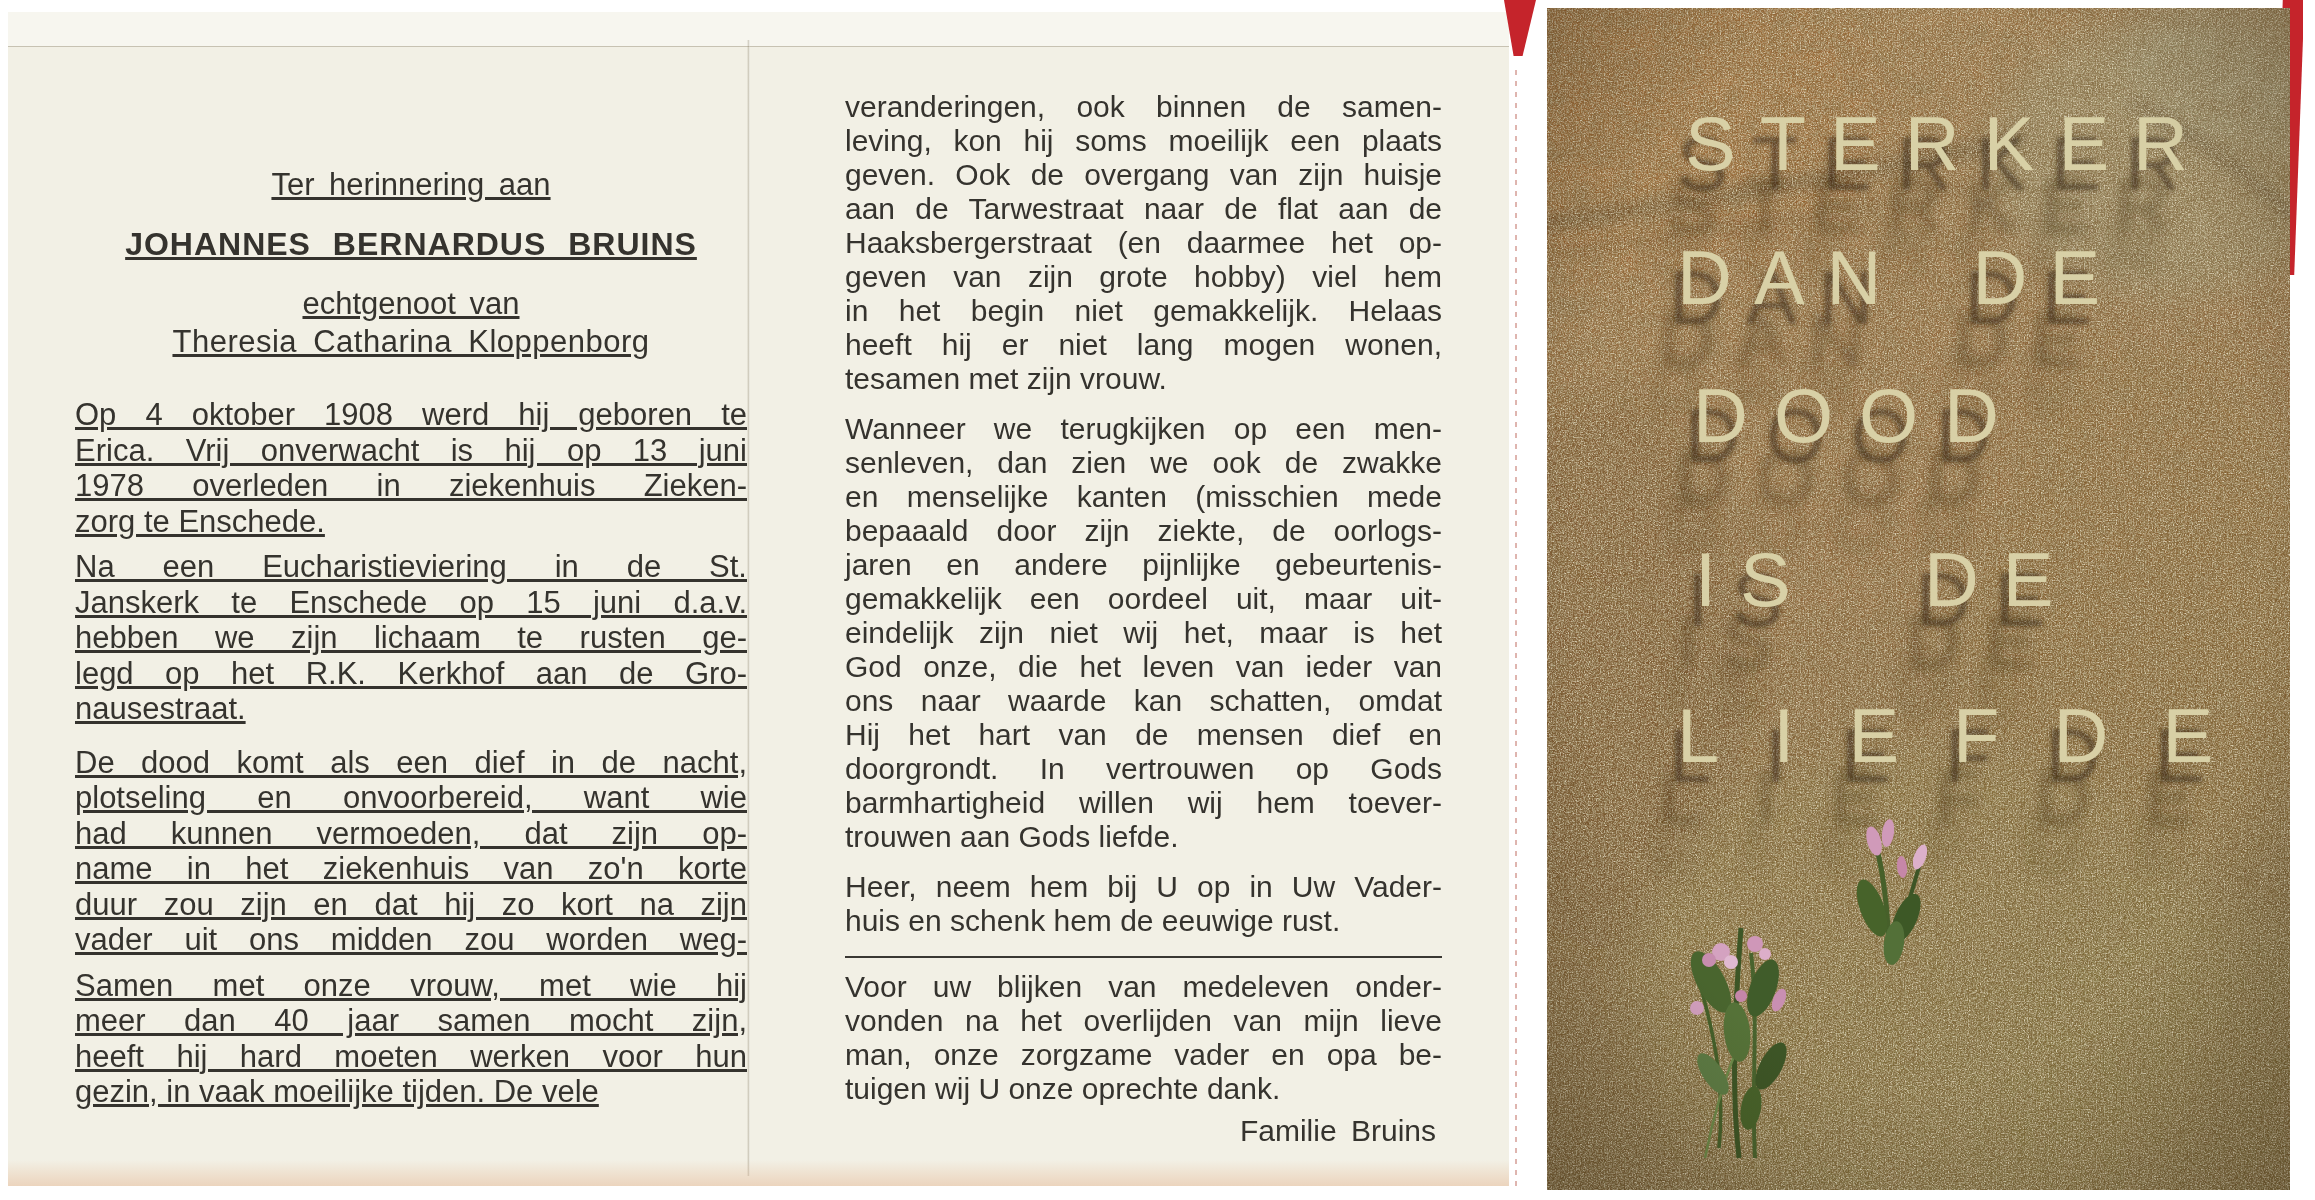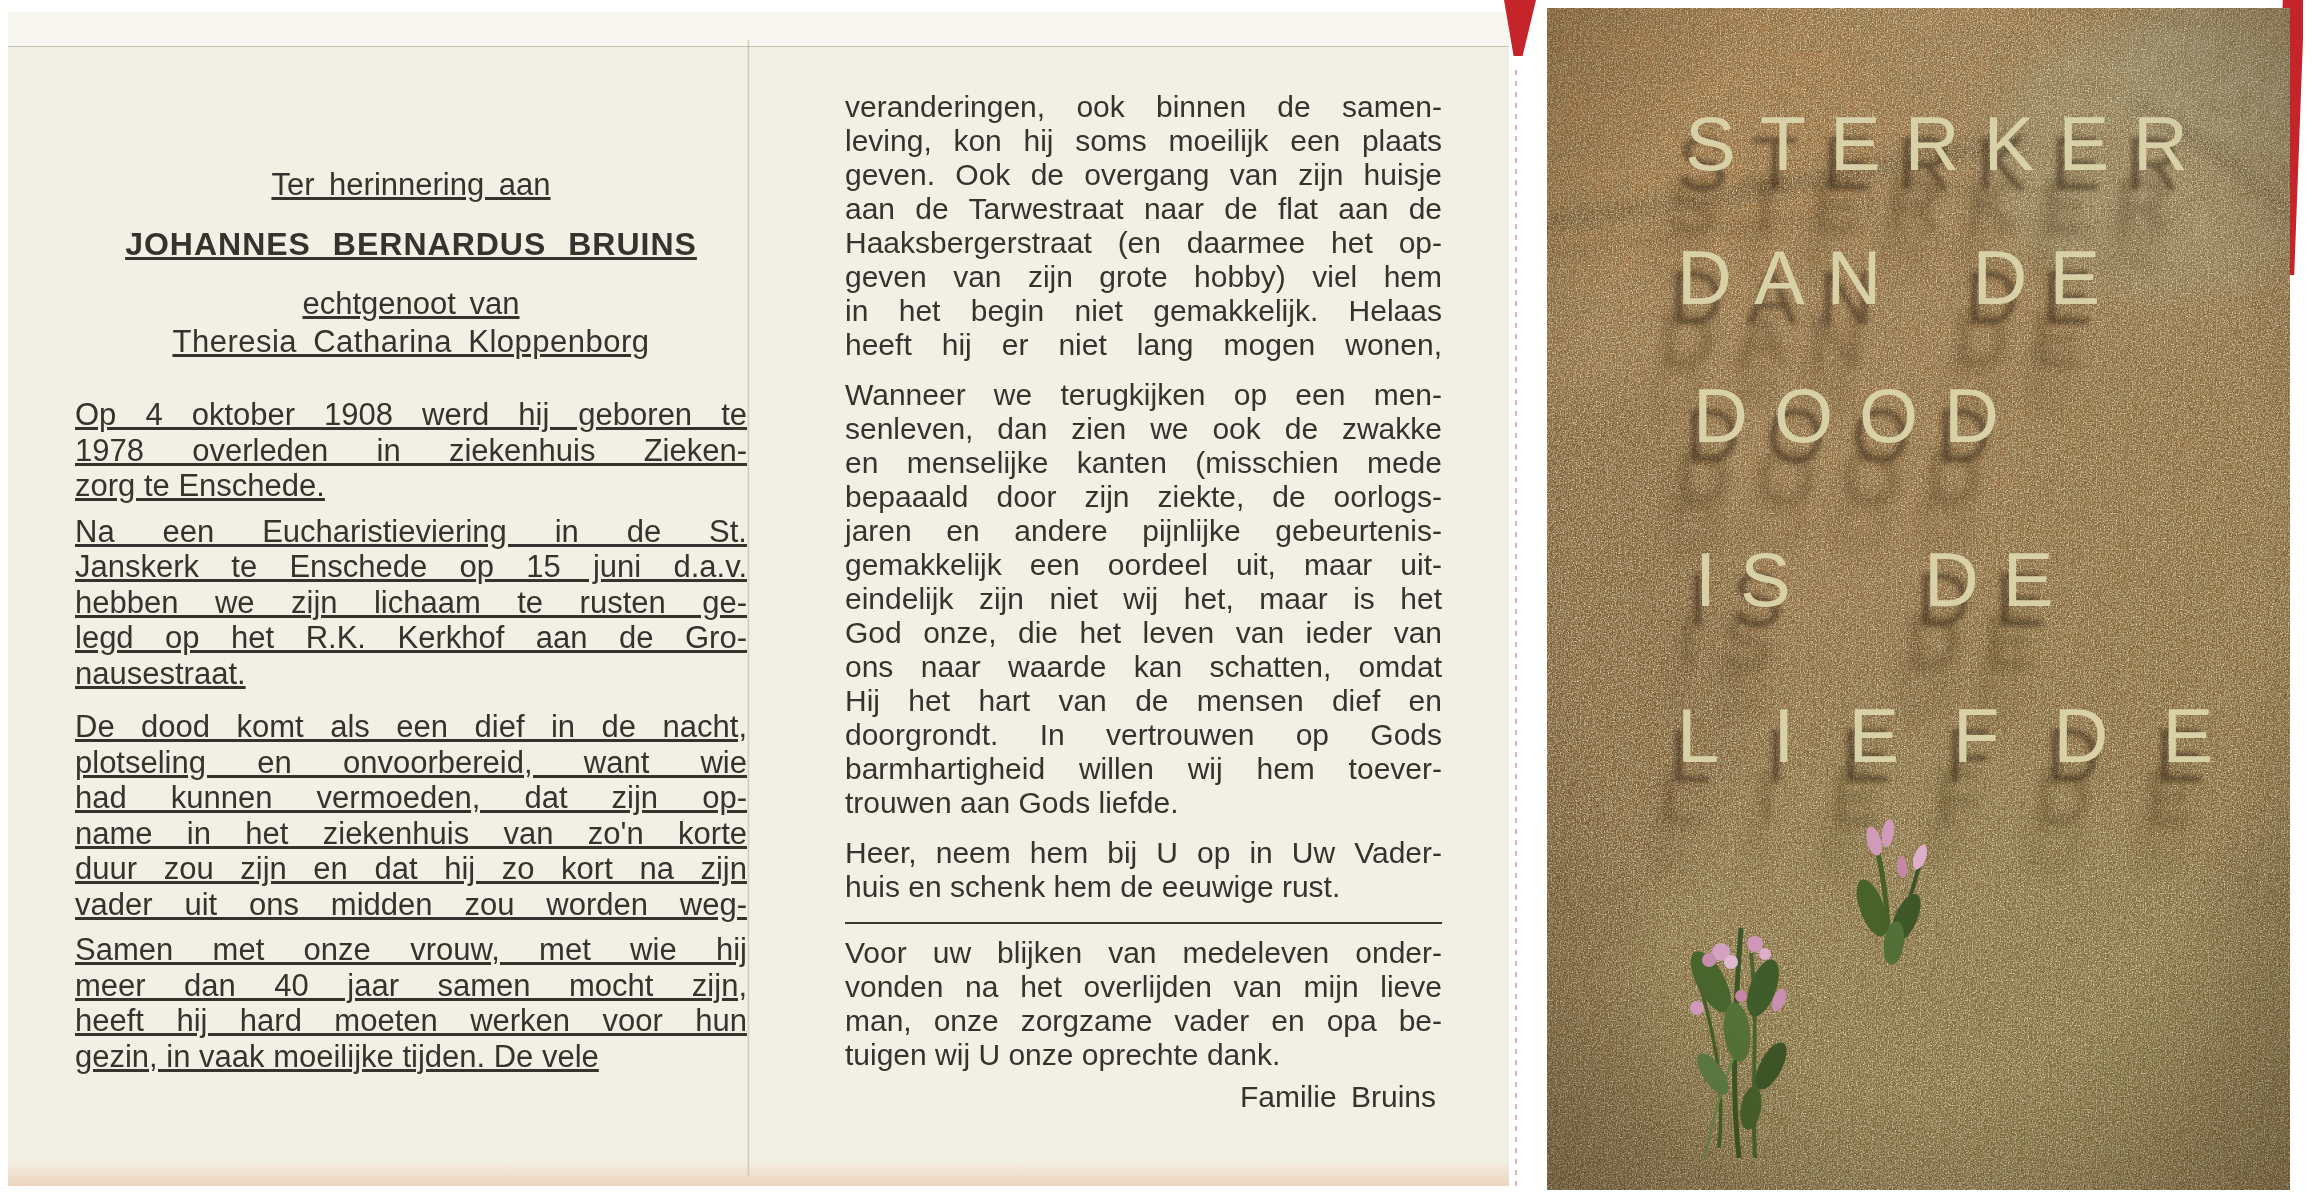--- a/index.html
+++ b/index.html
@@ -58,20 +58,21 @@
   <div class="card">
 
     <div class="page page-left">
       <div class="hdr hdr-dedication">Ter herinnering aan</div>
       <div class="hdr hdr-name">JOHANNES BERNARDUS BRUINS</div>
       <div class="hdr hdr-relation">echtgenoot van</div>
       <div class="hdr hdr-spouse">Theresia Catharina Kloppenborg</div>
 
       <div class="para first">
           <div class="line">Op 4 oktober 1908 werd hij geboren te</div>
+          <div class="line">Erica. Vrij onverwacht is hij op 13 juni</div>
           <div class="line">1978 overleden in ziekenhuis Zieken-</div>
           <div class="line last">zorg te Enschede.</div>
         </div>
       <div class="para">
           <div class="line">Na een Eucharistieviering in de St.</div>
           <div class="line">Janskerk te Enschede op 15 juni d.a.v.</div>
           <div class="line">hebben we zijn lichaam te rusten ge-</div>
           <div class="line">legd op het R.K. Kerkhof aan de Gro-</div>
           <div class="line last">nausestraat.</div>
         </div>
@@ -96,20 +97,21 @@
     <div class="page page-mid">
       <div class="para first">
           <div class="line">veranderingen, ook binnen de samen-</div>
           <div class="line">leving, kon hij soms moeilijk een plaats</div>
           <div class="line">geven. Ook de overgang van zijn huisje</div>
           <div class="line">aan de Tarwestraat naar de flat aan de</div>
           <div class="line">Haaksbergerstraat (en daarmee het op-</div>
           <div class="line">geven van zijn grote hobby) viel hem</div>
           <div class="line">in het begin niet gemakkelijk. Helaas</div>
           <div class="line">heeft hij er niet lang mogen wonen,</div>
+          <div class="line last">tesamen met zijn vrouw.</div>
         </div>
       <div class="para">
           <div class="line">Wanneer we terugkijken op een men-</div>
           <div class="line">senleven, dan zien we ook de zwakke</div>
           <div class="line">en menselijke kanten (misschien mede</div>
           <div class="line">bepaaald door zijn ziekte, de oorlogs-</div>
           <div class="line">jaren en andere pijnlijke gebeurtenis-</div>
           <div class="line">gemakkelijk een oordeel uit, maar uit-</div>
           <div class="line">eindelijk zijn niet wij het, maar is het</div>
           <div class="line">God onze, die het leven van ieder van</div>

